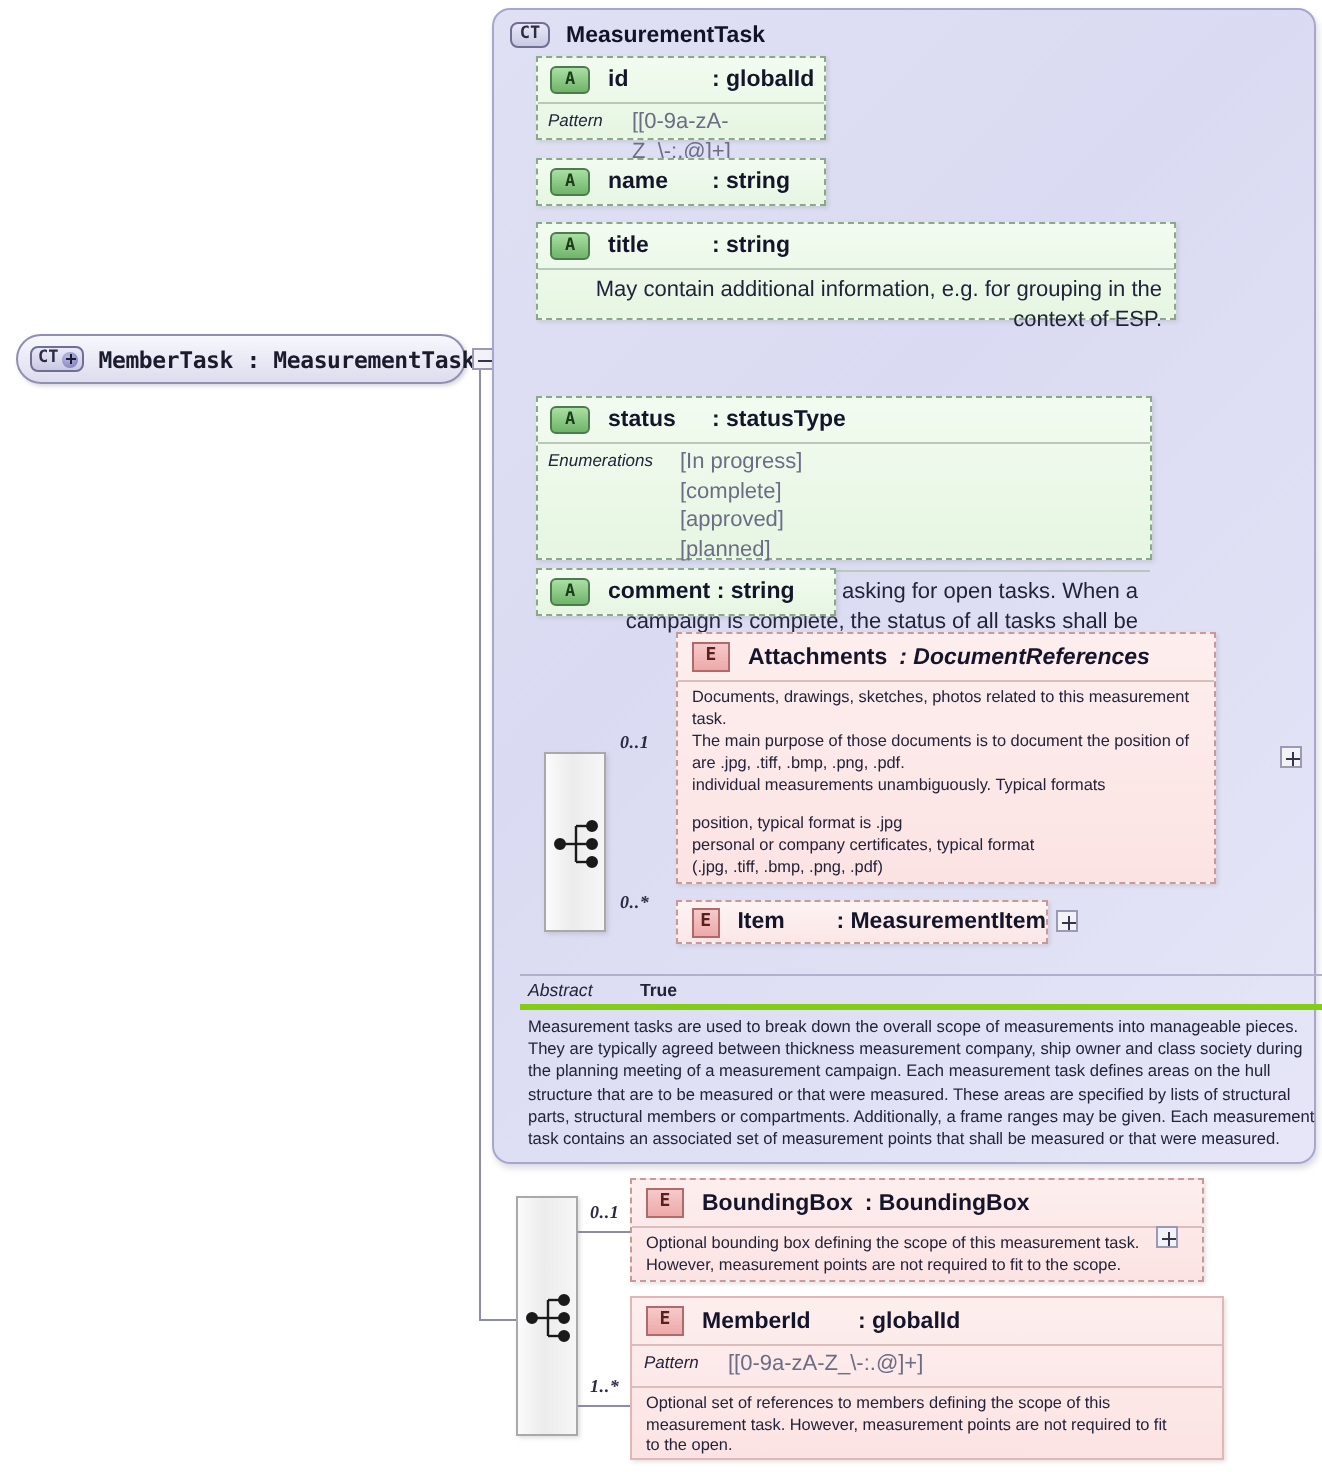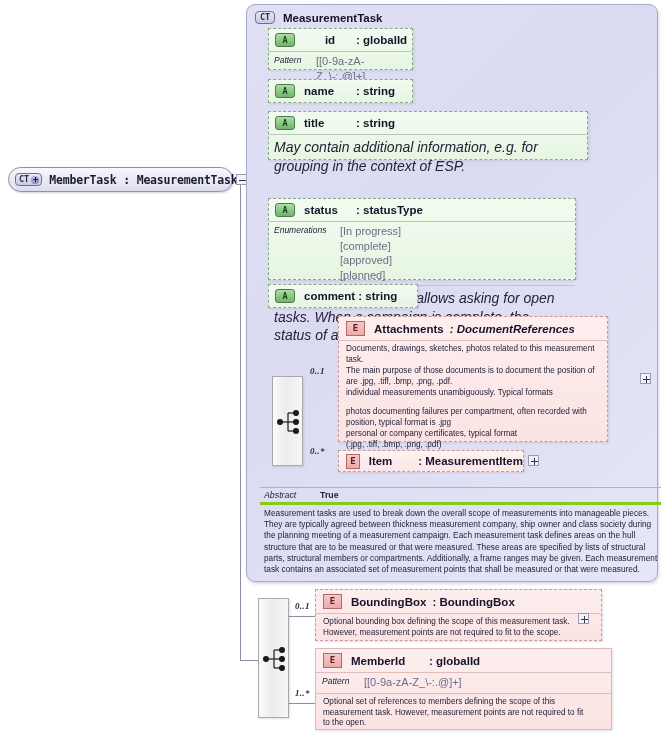--- a/index.html
+++ b/index.html
@@ -149,22 +149,23 @@
     width: 62px; flex:none; padding-top:1px;
   }
   .facet-vals {
     font-size:11px; color:#6c6c86; line-height:1.32;
     font-family:"Liberation Sans", sans-serif;
   }
   .facet-vals div { white-space:nowrap; }
   .doc-row {
     border-top: 1px solid #b9c9b9;
     padding: 3px 6px 4px 5px;
-    font-size:14px; font-style:italic; color:#22223a;
+    font-size:11px; color:#22223a;
     line-height:1.33;
+    text-align:right;
   }
 
   
   .elem-box {
     position:absolute;
     border:1px dashed #c69a9a;
     background: linear-gradient(to bottom,#fdeeee,#fce3e3);
     box-shadow: 1px 1px 2px rgba(150,120,120,.22);
   }
   .elem-box.solid-body { background: linear-gradient(to bottom,#fdf3f3,#fbe6e6); }
@@ -283,21 +284,21 @@
   <div class="ct-container">
     <div class="ct-title-row">
       <span class="ct-badge-plain">CT</span>
       <span class="ct-title-text">MeasurementTask</span>
     </div>
   </div>
 
   <div class="attr-box" style="left:268px; top:28px; width:145px; height:42px;">
     <div class="attr-head">
       <span class="a-badge">A</span>
-      <span class="attr-name" style="width:52px;text-align:center;">id</span>
+      <span class="attr-name" style="width:52px;">id</span>
       <span class="attr-type">: globalId</span>
     </div>
     <div class="facet-row">
       <span class="facet-label" style="width:42px;">Pattern</span>
       <span class="facet-vals">[[0-9a-zA-Z_\-:.@]+]</span>
     </div>
   </div>
 
   <div class="attr-box" style="left:268px; top:79px; width:145px; height:24px;">
     <div class="attr-head">
@@ -366,21 +367,20 @@
       <span class="e-badge">E</span>
       <span class="elem-name">Attachments</span>
       <span class="elem-type" style="margin-left:6px;font-style:italic;">: DocumentReferences</span>
     </div>
     <div class="elem-doc">
       <div>Documents, drawings, sketches, photos related to this measurement task.</div>
       <div>The main purpose of those documents is to document the position of</div>
       <div>are .jpg, .tiff, .bmp, .png, .pdf.</div>
       <div>individual measurements unambiguously.  Typical formats</div>
       <div style="height:8px;">&nbsp;</div>
-      <div>   photos documenting failures per compartment, often recorded with</div>
       <div>position, typical format is .jpg</div>
       <div>   personal or company certificates, typical format</div>
       <div>(.jpg, .tiff, .bmp, .png, .pdf)</div>
     </div>
   </div>
   <div class="toggle-box plus" style="left:640px; top:373px;"></div>
 
   <div class="elem-box solid-body" style="left:338px; top:450px; width:186px; height:22px;">
     <div class="elem-head" style="height:20px;">
       <span class="e-badge">E</span>

